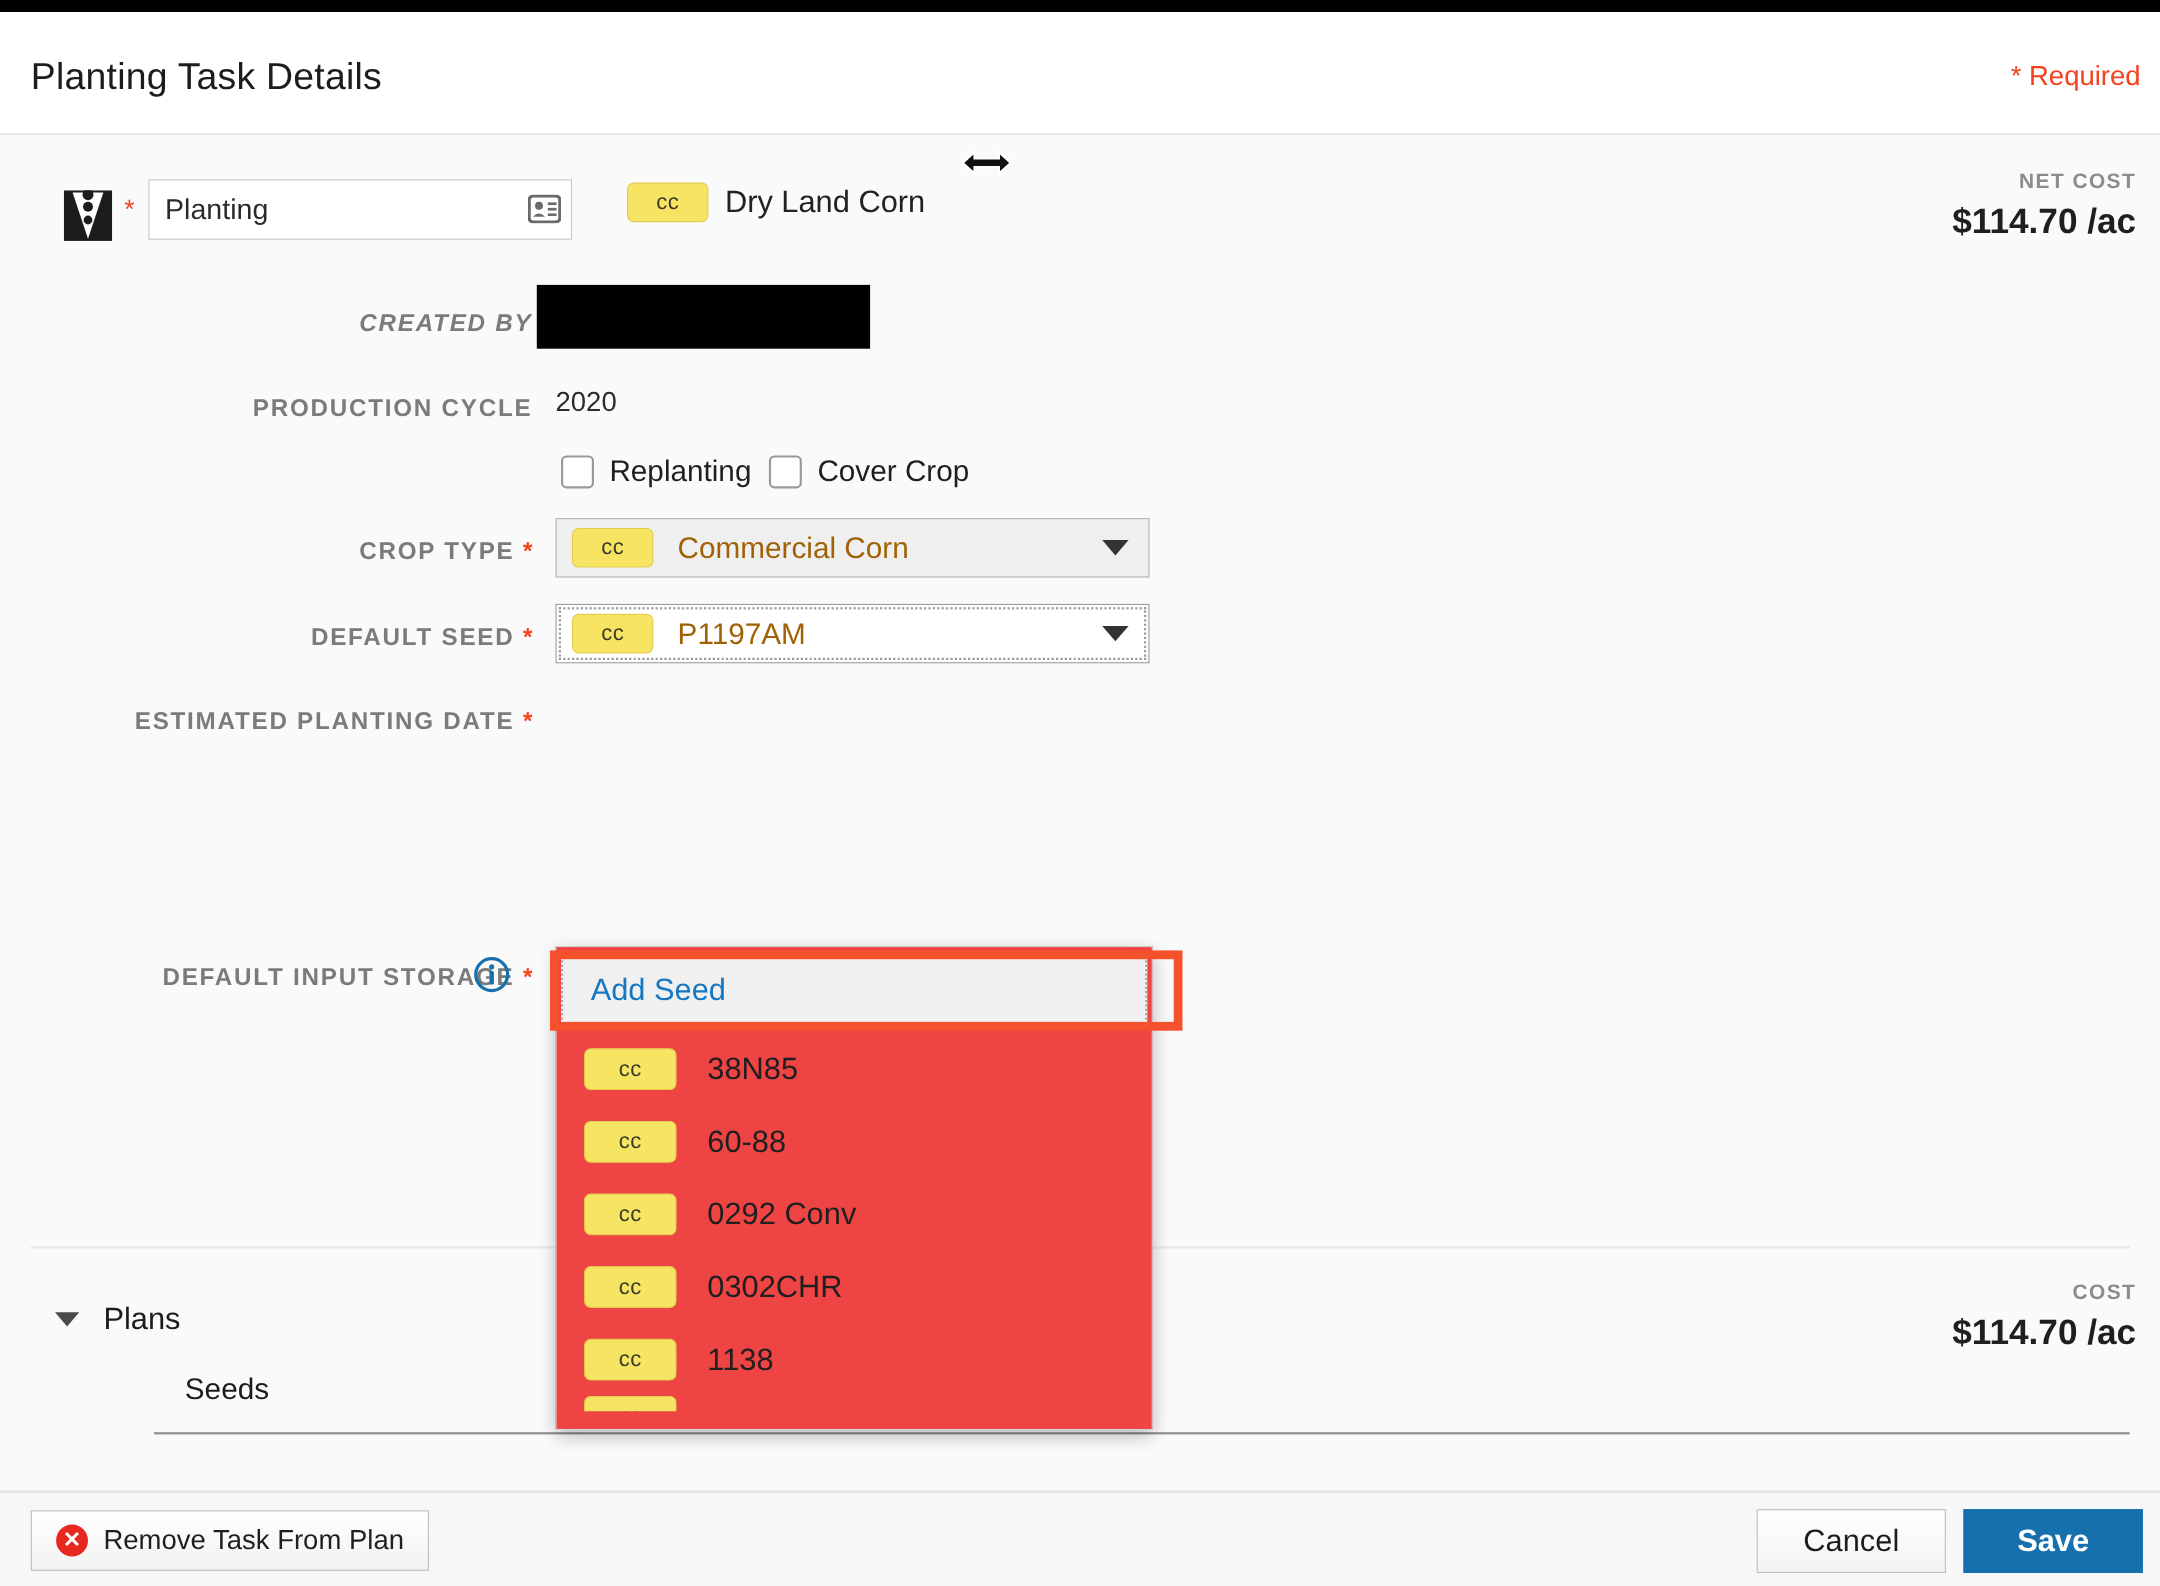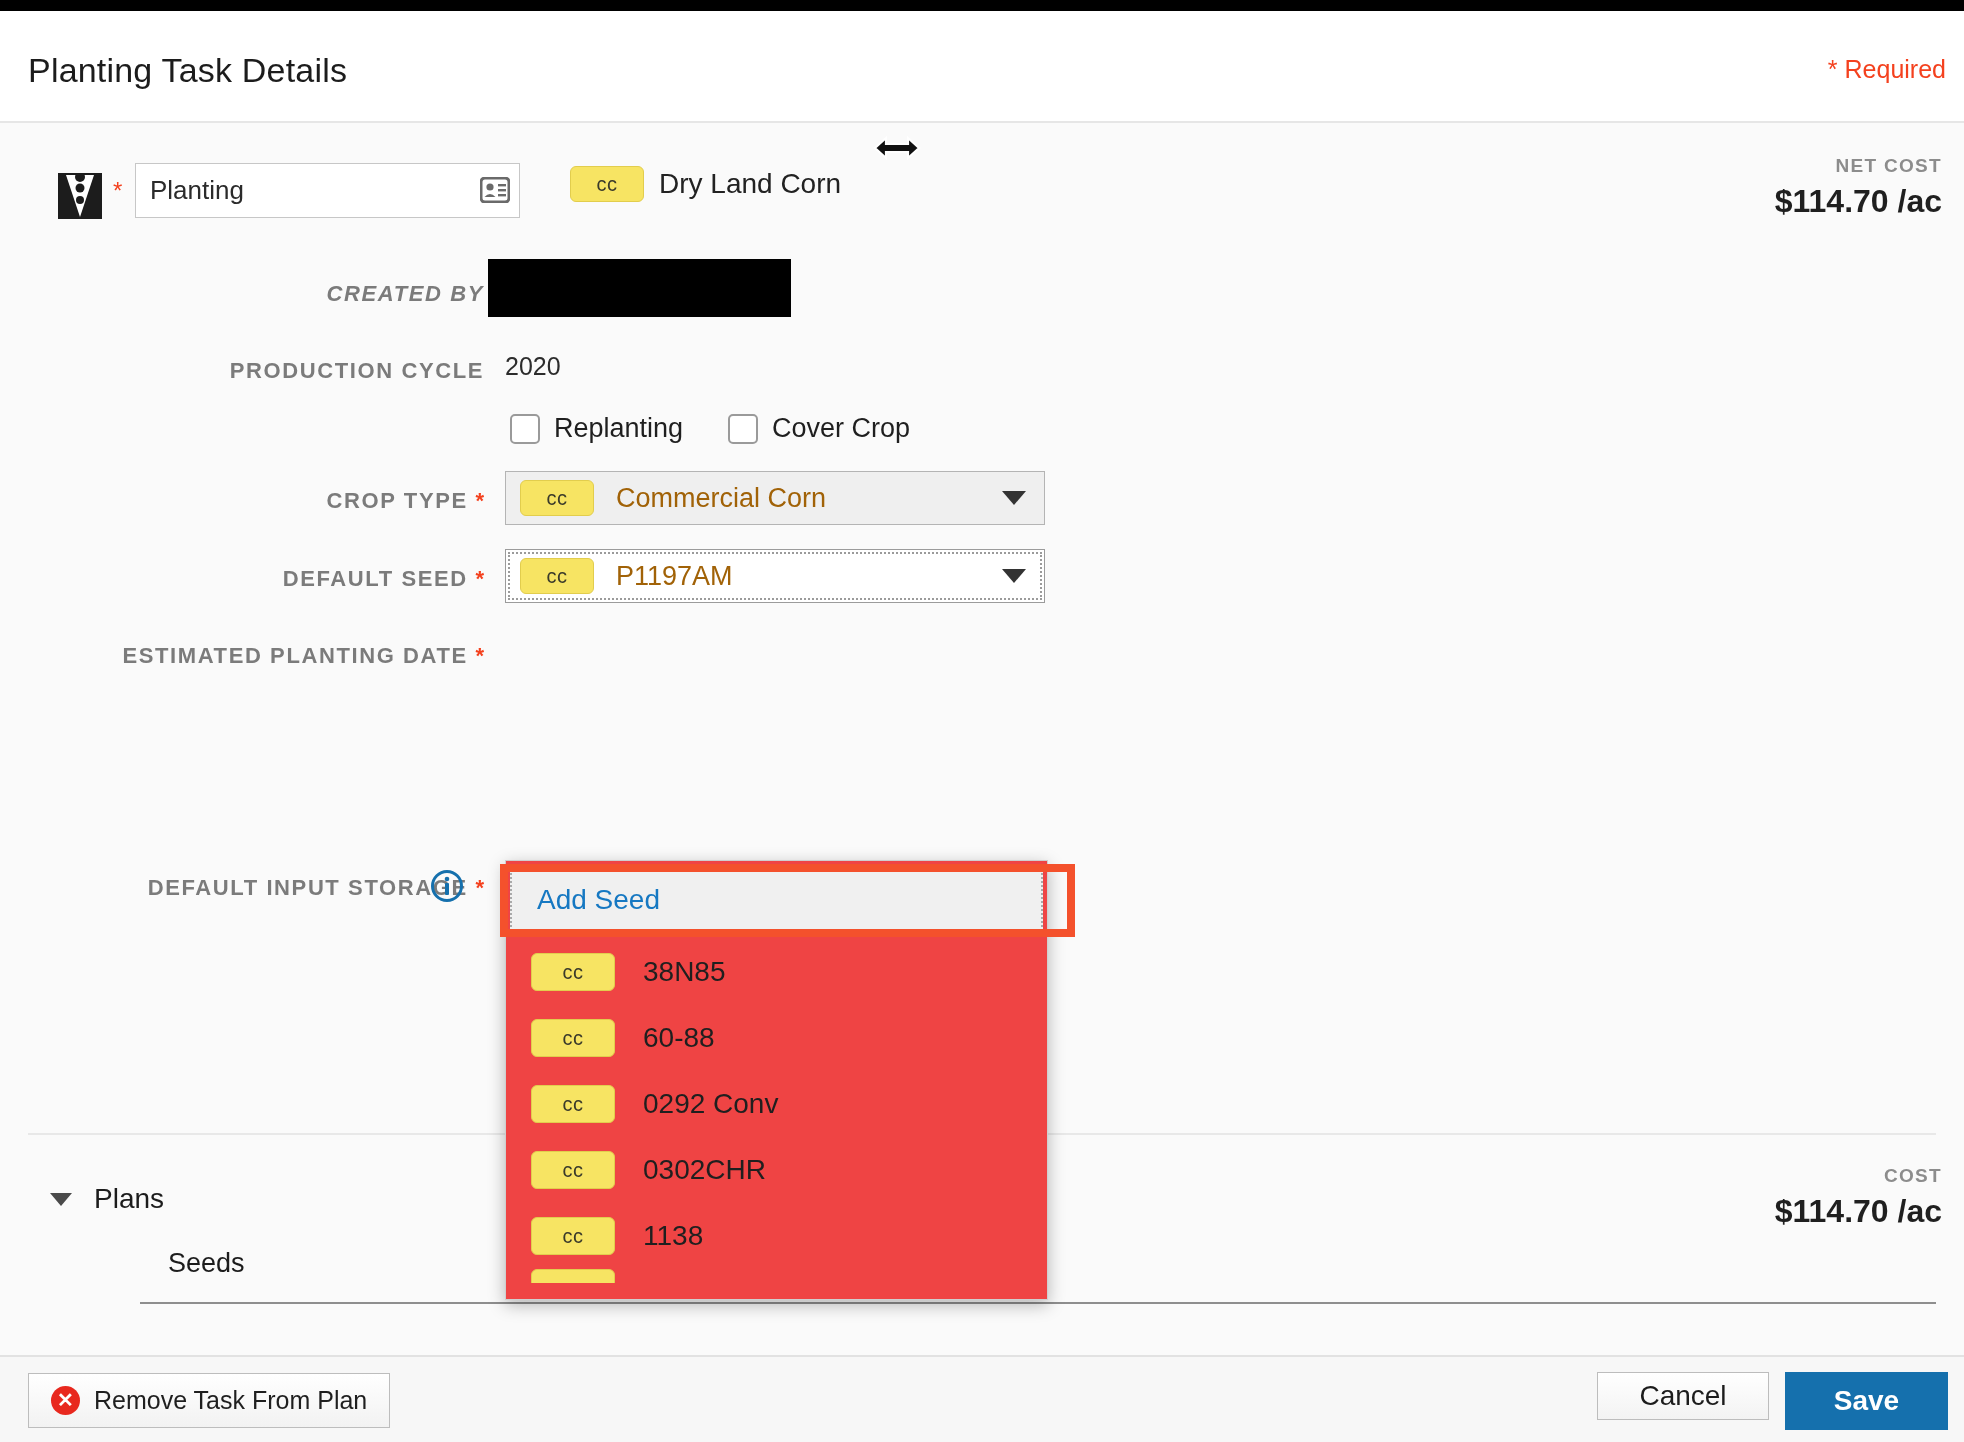--- a/index.html
+++ b/index.html
@@ -95,21 +95,21 @@
   .flabel .star { color: #f4411e; font-weight: 700; letter-spacing: 0; }
 
   .redacted-bar {
     position: absolute; left: 488px; top: -22px;
     width: 303px; height: 58px; background: #000000;
   }
 
   .plain-value { position: absolute; left: 505px; font-size: 25px; color: #2c2c2c; }
 
   
-  .cb-row { position: absolute; left: 510px; display: flex; align-items: center; gap: 45px; }
+  .cb-row { position: absolute; left: 510px; display: flex; align-items: center; gap: 16px; }
   .cb-item { display: flex; align-items: center; gap: 14px; }
   .cbox {
     width: 30px; height: 30px; border: 2px solid #9a9a9a; border-radius: 5px; background: #fff;
   }
   .cb-label { font-size: 27px; color: #1f1f1f; }
 
   
   .sel {
     position: absolute; left: 505px;
     width: 540px; height: 54px;
@@ -189,21 +189,21 @@
   .btn-remove {
     left: 28px; top: 16px; height: 55px; padding: 0 22px;
     background: linear-gradient(#ffffff,#f2f2f2);
     border: 1px solid #bdbdbd; font-size: 25px; color: #1f1f1f; gap: 14px;
   }
   .x-circle {
     width: 29px; height: 29px; border-radius: 50%; background: #e8281e;
     color: #fff; font-size: 20px; font-weight: 700; line-height: 29px; text-align: center;
   }
   .btn-cancel {
-    right: 195px; top: 15px; width: 172px; height: 48px;
+    right: 195px; top: 15px; width: 172px; height: 58px;
     background: linear-gradient(#ffffff,#f3f3f3);
     border: 1px solid #bdbdbd; font-size: 28px; color: #1c1c1c;
   }
   .btn-save {
     right: 16px; top: 15px; width: 163px; height: 58px;
     background: #1570ad; border: 1px solid #1570ad;
     font-size: 28px; color: #ffffff; font-weight: 600;
   }
 </style>
 </head>

